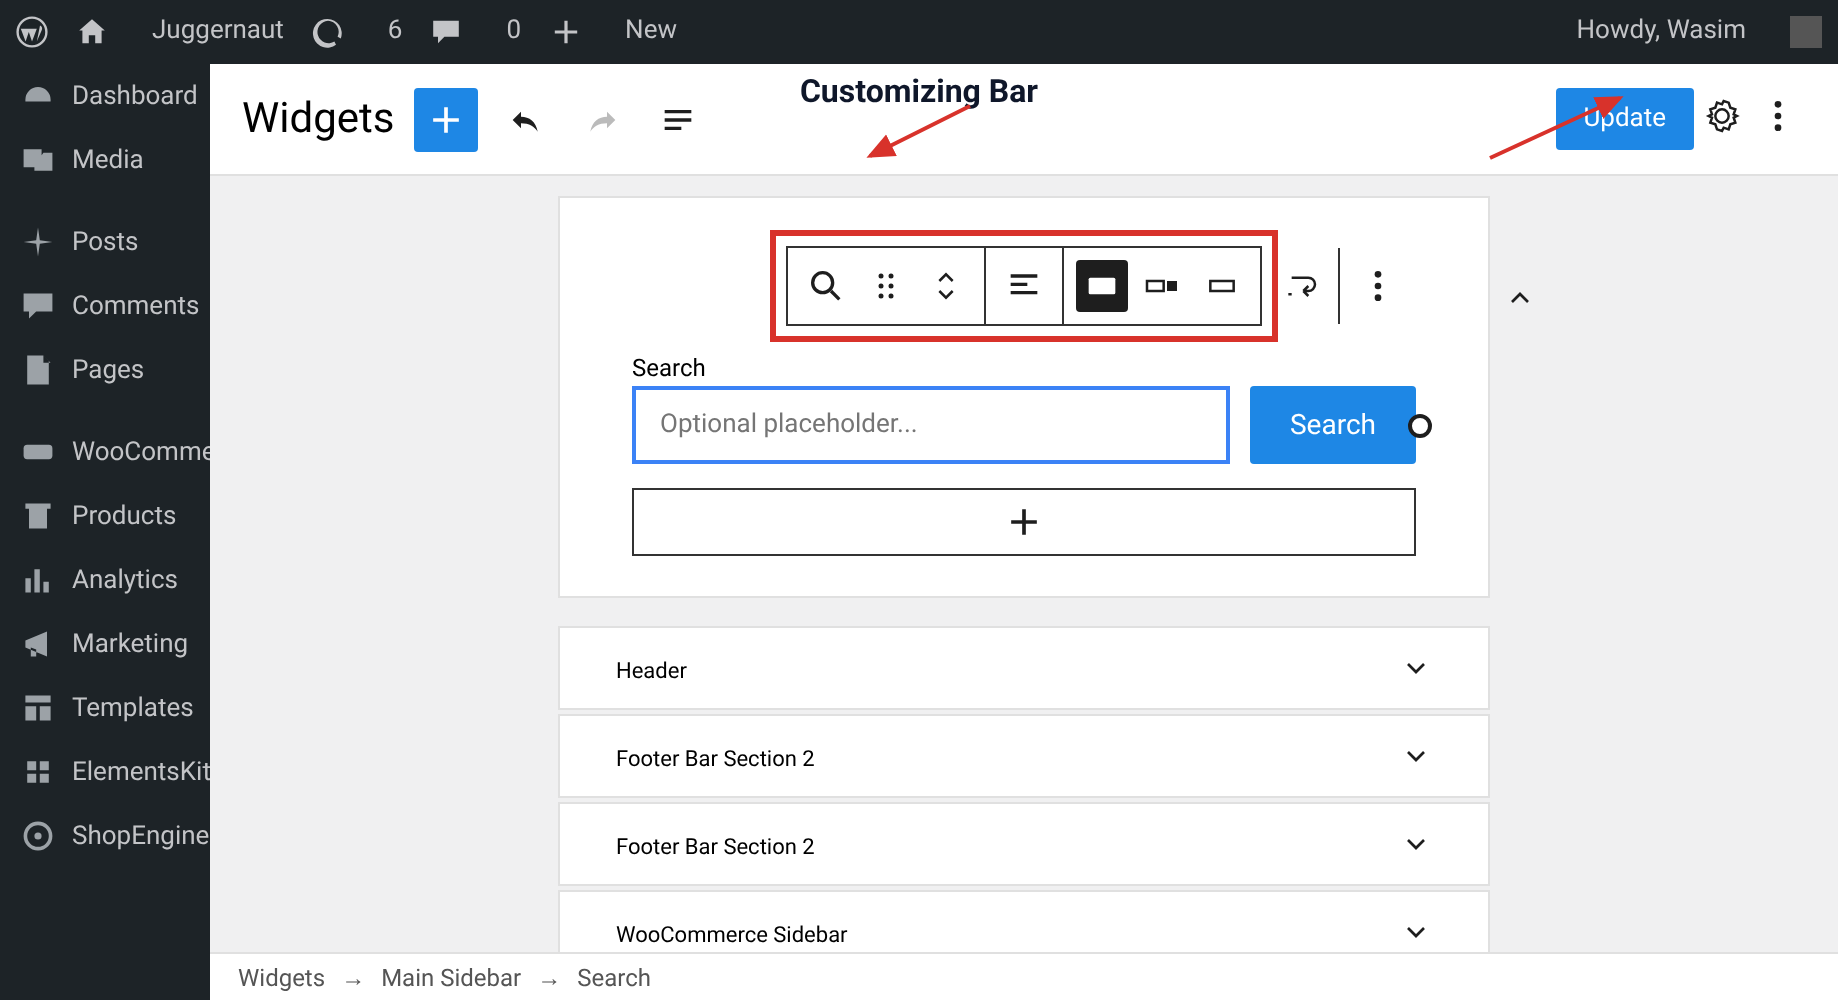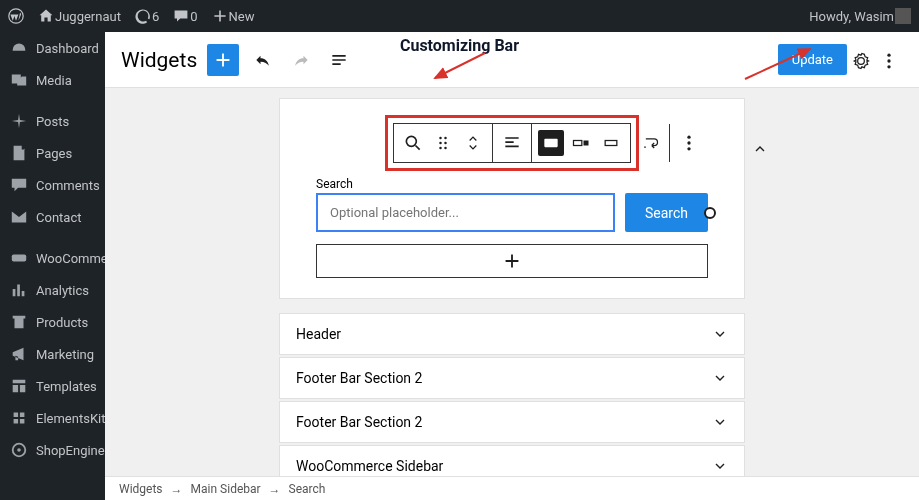--- a/index.html
+++ b/index.html
@@ -1,36 +1,36 @@
 <!DOCTYPE html>
 <html><head>
 <meta charset="utf-8">
 <style>
 *{box-sizing:border-box;margin:0;padding:0;font-family:-apple-system,BlinkMacSystemFont,"Segoe UI",Roboto,sans-serif}
 body{background:#f0f0f1;width:919px;height:500px;overflow:hidden;position:relative}
 .adminbar{height:32px;background:#1d2327;color:#c3c4c7;display:flex;align-items:center;font-size:13px;padding:0 8px;justify-content:space-between}
 .adminbar-left,.adminbar-right{display:flex;align-items:center;gap:14px}
-.adminbar-item{display:flex;align-items:center;gap:1px;cursor:pointer}
+.adminbar-item{display:flex;gap:22px;cursor:pointer}
 .adminbar svg{width:16px;height:16px;fill:#c3c4c7}
 .avatar{width:16px;height:16px;background:#555;display:inline-block}
 .main{display:flex;height:468px}
 .sidebar{width:105px;background:#1d2327;color:#c3c4c7;font-size:13px;overflow:hidden}
 .side-item{display:flex;align-items:center;gap:8px;padding:7px 10px;cursor:pointer}
 .side-item.sep{margin-top:9px}
 .side-item svg{width:18px;height:18px;fill:#9ca2a7;flex-shrink:0}
 .content{flex:1;background:#f0f0f1;display:flex;flex-direction:column;position:relative}
 .editor-header{height:56px;background:#fff;border-bottom:1px solid #e0e0e0;display:flex;align-items:center;padding:0 16px;justify-content:space-between}
 .eh-left{display:flex;align-items:center;gap:10px}
 .eh-title{font-size:21px;font-weight:400}
 .btn-add{width:32px;height:32px;background:#1e87e5;display:flex;align-items:center;justify-content:center;border-radius:2px;cursor:pointer}
 .btn-add svg{width:22px;height:22px;fill:#fff}
 .hbtn{width:28px;height:28px;display:flex;align-items:center;justify-content:center;cursor:pointer;border-radius:2px}
 .hbtn svg{width:20px;height:20px;fill:#1e1e1e}
 .hbtn.dis svg{fill:#bbb}
-.eh-right{display:flex;align-items:flex-end;}
+.eh-right{display:flex;align-items:flex-start;}
 .btn-update{background:#1e87e5;color:#fff;border:none;padding:8px 14px;font-size:13px;border-radius:2px;cursor:pointer}
 .canvas{flex:1;overflow:auto;background:#f0f0f1;padding:10px 0 0}
 .panel{width:466px;margin:0 auto;background:#fff;border:1px solid #e0e0e0}
 .panel-body{padding:16px 12px 20px;position:relative}
 .collapse-caret{position:absolute;right:-24px;top:42px;cursor:pointer}
 .toolbar-wrap{border:3px solid #d8322b;padding:5px;width:254px;margin:0 auto 6px}
 .toolbar{display:flex;border:1px solid #333;height:40px}
 .tcell{display:flex;align-items:center;justify-content:center;border-right:1px solid #333;padding:0 6px;gap:4px}
 .tcell:last-child{border-right:none}
 .tbtn{width:26px;height:26px;display:flex;align-items:center;justify-content:center;cursor:pointer;border-radius:2px}
@@ -38,21 +38,21 @@
 .tbtn.sel{background:#1e1e1e}
 .tbtn.sel svg{fill:#fff}
 .field-label{font-size:12px;margin:2px 0 2px 24px}
 .search-row{display:flex;gap:10px;align-items:stretch;margin:0 24px}
 .search-input{flex:1;border:2px solid #3b82f6;padding:10px 12px;font-size:13px;outline:none}
 .btn-search{background:#1e87e5;color:#fff;border:none;padding:0 20px;font-size:14px;border-radius:2px;cursor:pointer;position:relative}
 .radio-dot{position:absolute;right:-8px;top:50%;transform:translateY(-50%);width:12px;height:12px;border:2px solid #1e1e1e;border-radius:50%;background:#fff}
 .appender{margin:12px 24px 0;border:1px solid #333;height:34px;display:flex;align-items:center;justify-content:center;cursor:pointer}
 .appender svg{width:22px;height:22px;fill:#1e1e1e}
 .acc{width:466px;margin:14px auto 0}
-.acc-item{background:#fff;border:1px solid #e0e0e0;padding:12px 16px;margin-bottom:2px;display:flex;justify-content:space-between;align-items:flex-end;font-size:14px;cursor:pointer}
+.acc-item{background:#fff;border:1px solid #e0e0e0;padding:12px 28px;margin-bottom:2px;display:flex;justify-content:space-between;align-items:flex-end;font-size:11px;cursor:pointer}
 .chev{width:16px;height:16px}
 .crumbs{position:absolute;bottom:0;left:0;right:0;height:24px;background:#fff;border-top:1px solid #e0e0e0;display:flex;align-items:center;padding:0 14px;font-size:12px;color:#555;gap:8px}
 .anno-title{position:absolute;top:36px;left:50%;transform:translateX(-50%);color:#0f172a;font-weight:bold;font-size:16px;z-index:10;pointer-events:none}
 .arrow{position:absolute;z-index:10;pointer-events:none}
 .arrow svg{overflow:visible}
 </style>
 </head>
 <body>
 
 <div class="adminbar">
@@ -111,53 +111,47 @@
         <span>Media</span>
       </div>
     <div class="side-item sep">
         <svg viewBox="0 0 20 20">
           <path d="M10 2l1 7 7 1-7 1-1 7-1-7-7-1 7-1z"></path>
         </svg>
         <span>Posts</span>
       </div>
     <div class="side-item">
         <svg viewBox="0 0 20 20">
+          <path d="M2 3h16v10H9l-4 4v-4H2z"></path>
+        </svg>
+        <span>Comments</span>
+      </div>
+    <div class="side-item">
+        <svg viewBox="0 0 20 20">
           <path d="M4 2h9l3 3v13H4zM13 2v4h4"></path>
         </svg>
         <span>Pages</span>
       </div>
-    <div class="side-item">
-        <svg viewBox="0 0 20 20">
-          <path d="M2 3h16v10H9l-4 4v-4H2z"></path>
-        </svg>
-        <span>Comments</span>
-      </div>
-    <div class="side-item">
-        <svg viewBox="0 0 20 20">
-          <path d="M2 4h16v12H2zM2 4l8 6 8-6"></path>
-        </svg>
-        <span>Contact</span>
-      </div>
     <div class="side-item sep">
         <svg viewBox="0 0 20 20">
           <rect x="2" y="6" width="16" height="8" rx="2" fill="#9ca2a7"></rect>
         </svg>
         <span>WooCommerce</span>
       </div>
     <div class="side-item">
         <svg viewBox="0 0 20 20">
+          <path d="M3 3h14v3H3zM5 6v11h10V6"></path>
+        </svg>
+        <span>Products</span>
+      </div>
+    <div class="side-item">
+        <svg viewBox="0 0 20 20">
           <path d="M3 17V9h3v8zM8 17V4h3v13zM13 17v-6h3v6z"></path>
         </svg>
         <span>Analytics</span>
-      </div>
-    <div class="side-item">
-        <svg viewBox="0 0 20 20">
-          <path d="M3 3h14v3H3zM5 6v11h10V6"></path>
-        </svg>
-        <span>Products</span>
       </div>
     <div class="side-item">
         <svg viewBox="0 0 20 20">
           <path d="M3 8l12-5v14L3 12zM6 12v5h3v-4"></path>
         </svg>
         <span>Marketing</span>
       </div>
     <div class="side-item">
         <svg viewBox="0 0 20 20">
           <path d="M3 3h14v4H3zM3 9h6v8H3zM11 9h6v8h-6z"></path>

